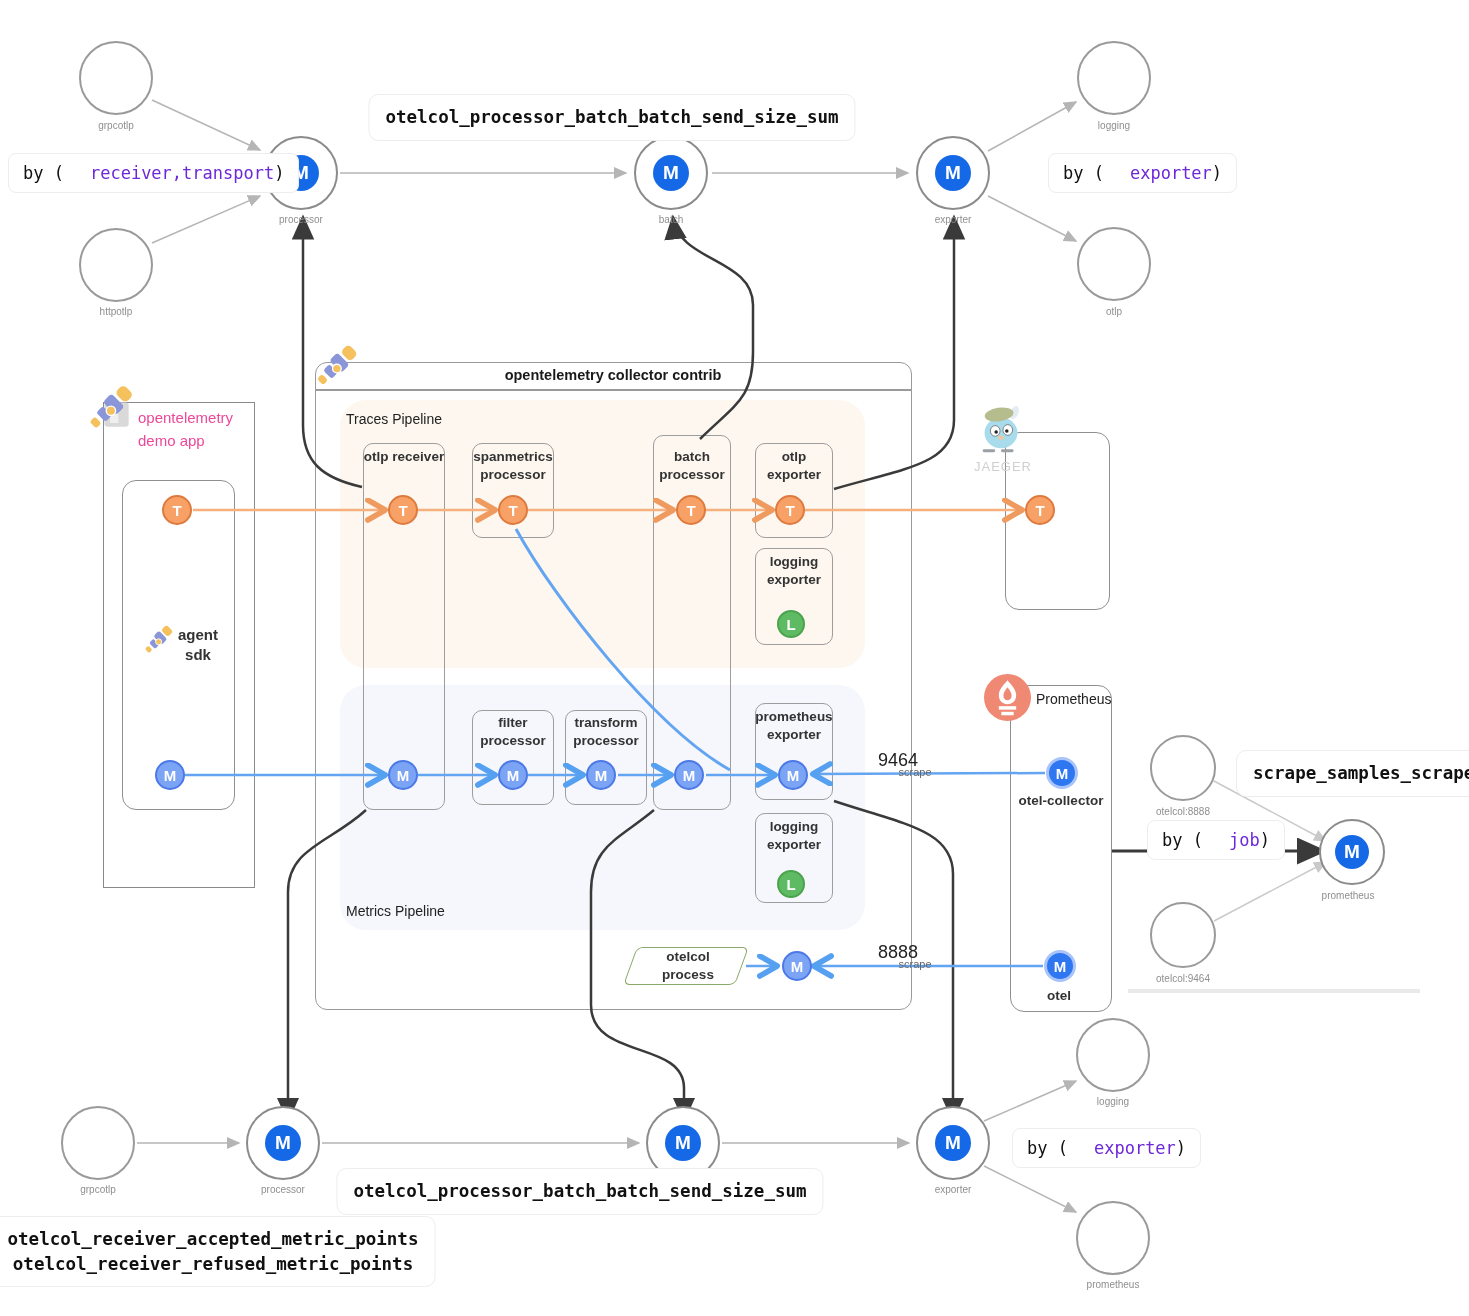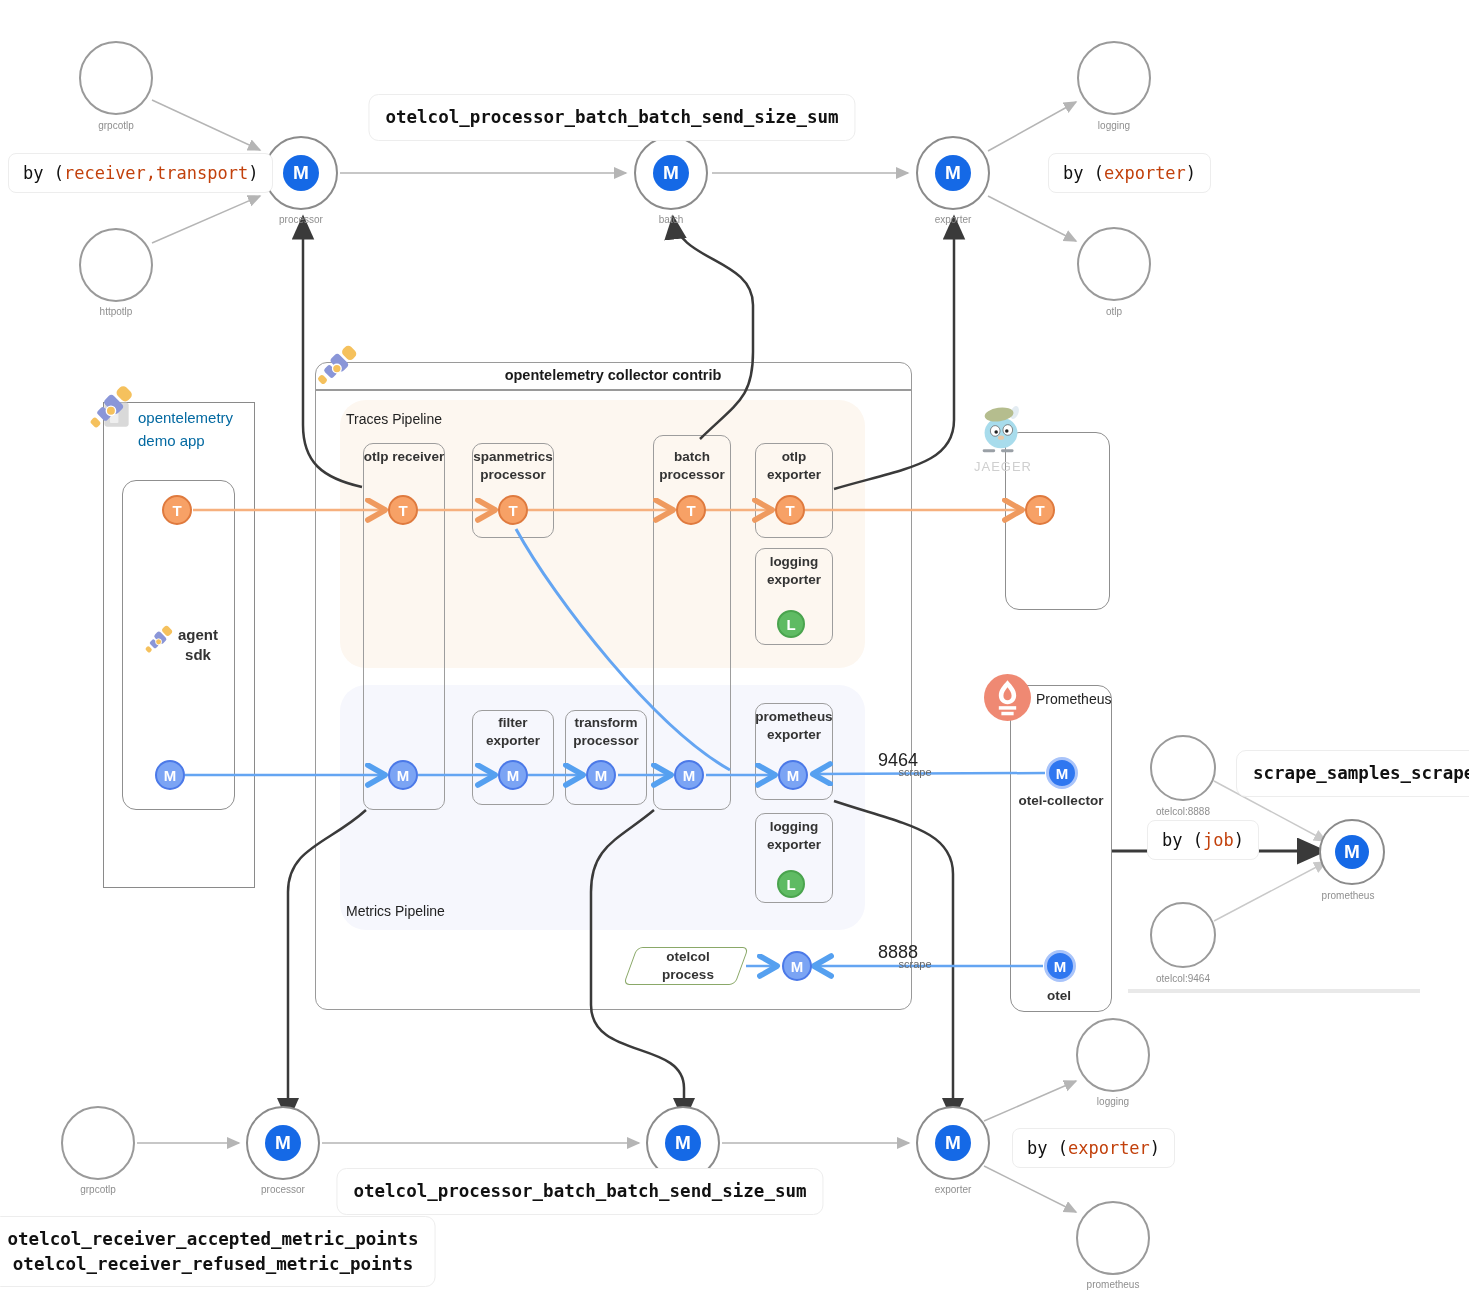--- a/index.html
+++ b/index.html
@@ -25,30 +25,30 @@
   
   .nlabel{font-size:10px;color:#8f8f8f;transform:translateX(-50%);white-space:nowrap;}
   .blabel{font-size:13.5px;color:#333;transform:translateX(-50%);text-align:center;line-height:1.3;white-space:pre-line;font-weight:bold;}
   .ptitle{font-size:14px;color:#222;}
   .metric{transform:translateX(-50%);font-family:"DejaVu Sans Mono",monospace;font-weight:bold;font-size:17.5px;
           color:#111;background:#fff;border:1px solid #ededed;border-radius:10px;padding:10px 16px;
           text-align:center;line-height:1.4;white-space:pre-line;}
   .metric.noctr{transform:none;}
   .bybox{font-family:"DejaVu Sans Mono",monospace;font-size:17px;color:#111;background:#fff;
          border:1px solid #ededed;border-radius:8px;padding:9px 14px;white-space:nowrap;}
-  .hl{color:#c2410c;}
+  .hl{color:#6d28d9;margin-left:26px;}
   
   .framebox{border:1.5px solid #9a9a9a;border-radius:12px;background:transparent;box-sizing:border-box;}
   .plainbox{border:1.5px solid #8a8a8a;background:transparent;box-sizing:border-box;}
   .roundbox{border:1.5px solid #8f8f8f;border-radius:14px;background:transparent;box-sizing:border-box;}
   .colbox{border:1.5px solid #9d9d9d;border-radius:10px;background:transparent;box-sizing:border-box;}
   .bgbox{border-radius:26px;}
   .titleline{background:#9a9a9a;height:1.5px;}
   .ctitle{font-weight:bold;font-size:14.5px;color:#1a1a1a;transform:translateX(-50%);}
-  .demotitle{font-size:15px;color:#0369a1;line-height:1.5;white-space:pre-line;}
+  .demotitle{font-size:15px;color:#ec4899;line-height:1.5;white-space:pre-line;}
   .para{border:1.5px solid #8aa868;border-radius:6px;transform:skewX(-20deg);background:#fff;box-sizing:border-box;}
   .portnum{font-size:18px;color:#222;transform:translateX(-50%);}
   .portscrape{font-size:11px;color:#666;transform:translateX(-50%);}
   .jaegertxt{font-size:13px;color:#cfcfcf;letter-spacing:1px;transform:translateX(-50%);}
   svg.edges{position:absolute;left:0;top:0;z-index:2;}
   .z1{z-index:1;} .z3{position:absolute;z-index:3;}
 </style>
 </head>
 <body>
 
@@ -221,21 +221,21 @@
   <div class="abs z3 blabel" style="left:404px;top:448px;">otlp receiver</div>
   <div class="abs z3 blabel" style="left:513px;top:448px;">spanmetrics
 processor</div>
   <div class="abs z3 blabel" style="left:692px;top:448px;">batch
 processor</div>
   <div class="abs z3 blabel" style="left:794px;top:448px;">otlp
 exporter</div>
   <div class="abs z3 blabel" style="left:794px;top:553px;">logging
 exporter</div>
   <div class="abs z3 blabel" style="left:513px;top:714px;">filter
-exporter</div>
+processor</div>
   <div class="abs z3 blabel" style="left:606px;top:714px;">transform
 processor</div>
   <div class="abs z3 blabel" style="left:794px;top:708px;">prometheus
 exporter</div>
   <div class="abs z3 blabel" style="left:794px;top:818px;">logging
 exporter</div>
 
   <div class="abs z3 pnode t" style="left:388px;top:495px;">T</div>
   <div class="abs z3 pnode t" style="left:498px;top:495px;">T</div>
   <div class="abs z3 pnode t" style="left:676px;top:495px;">T</div>

